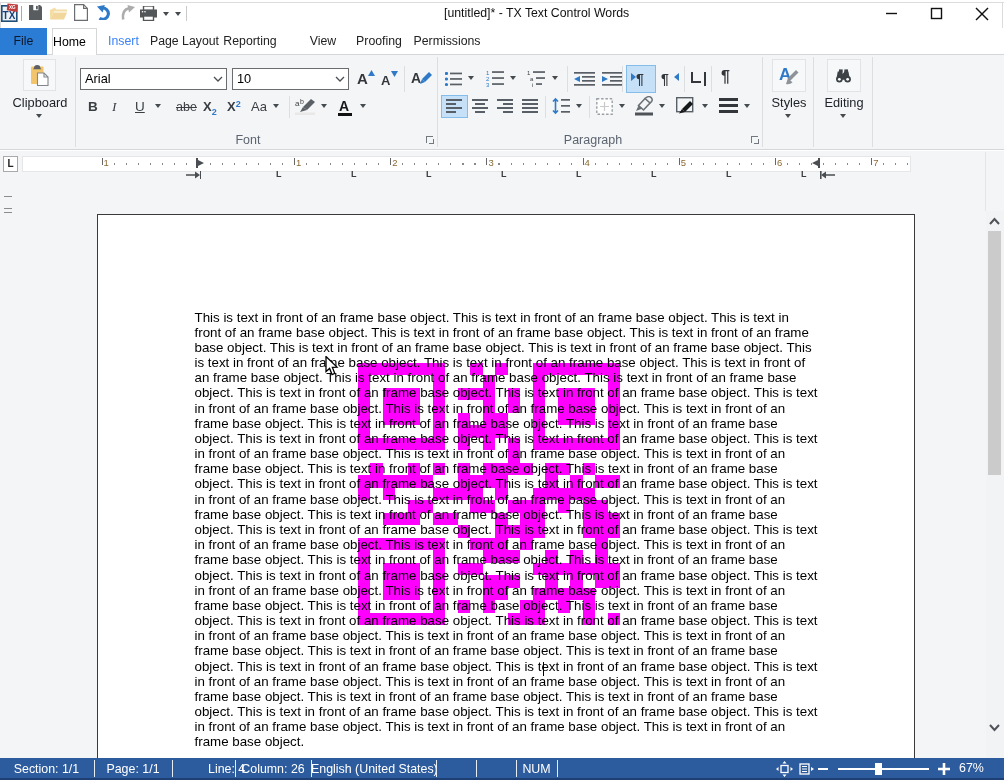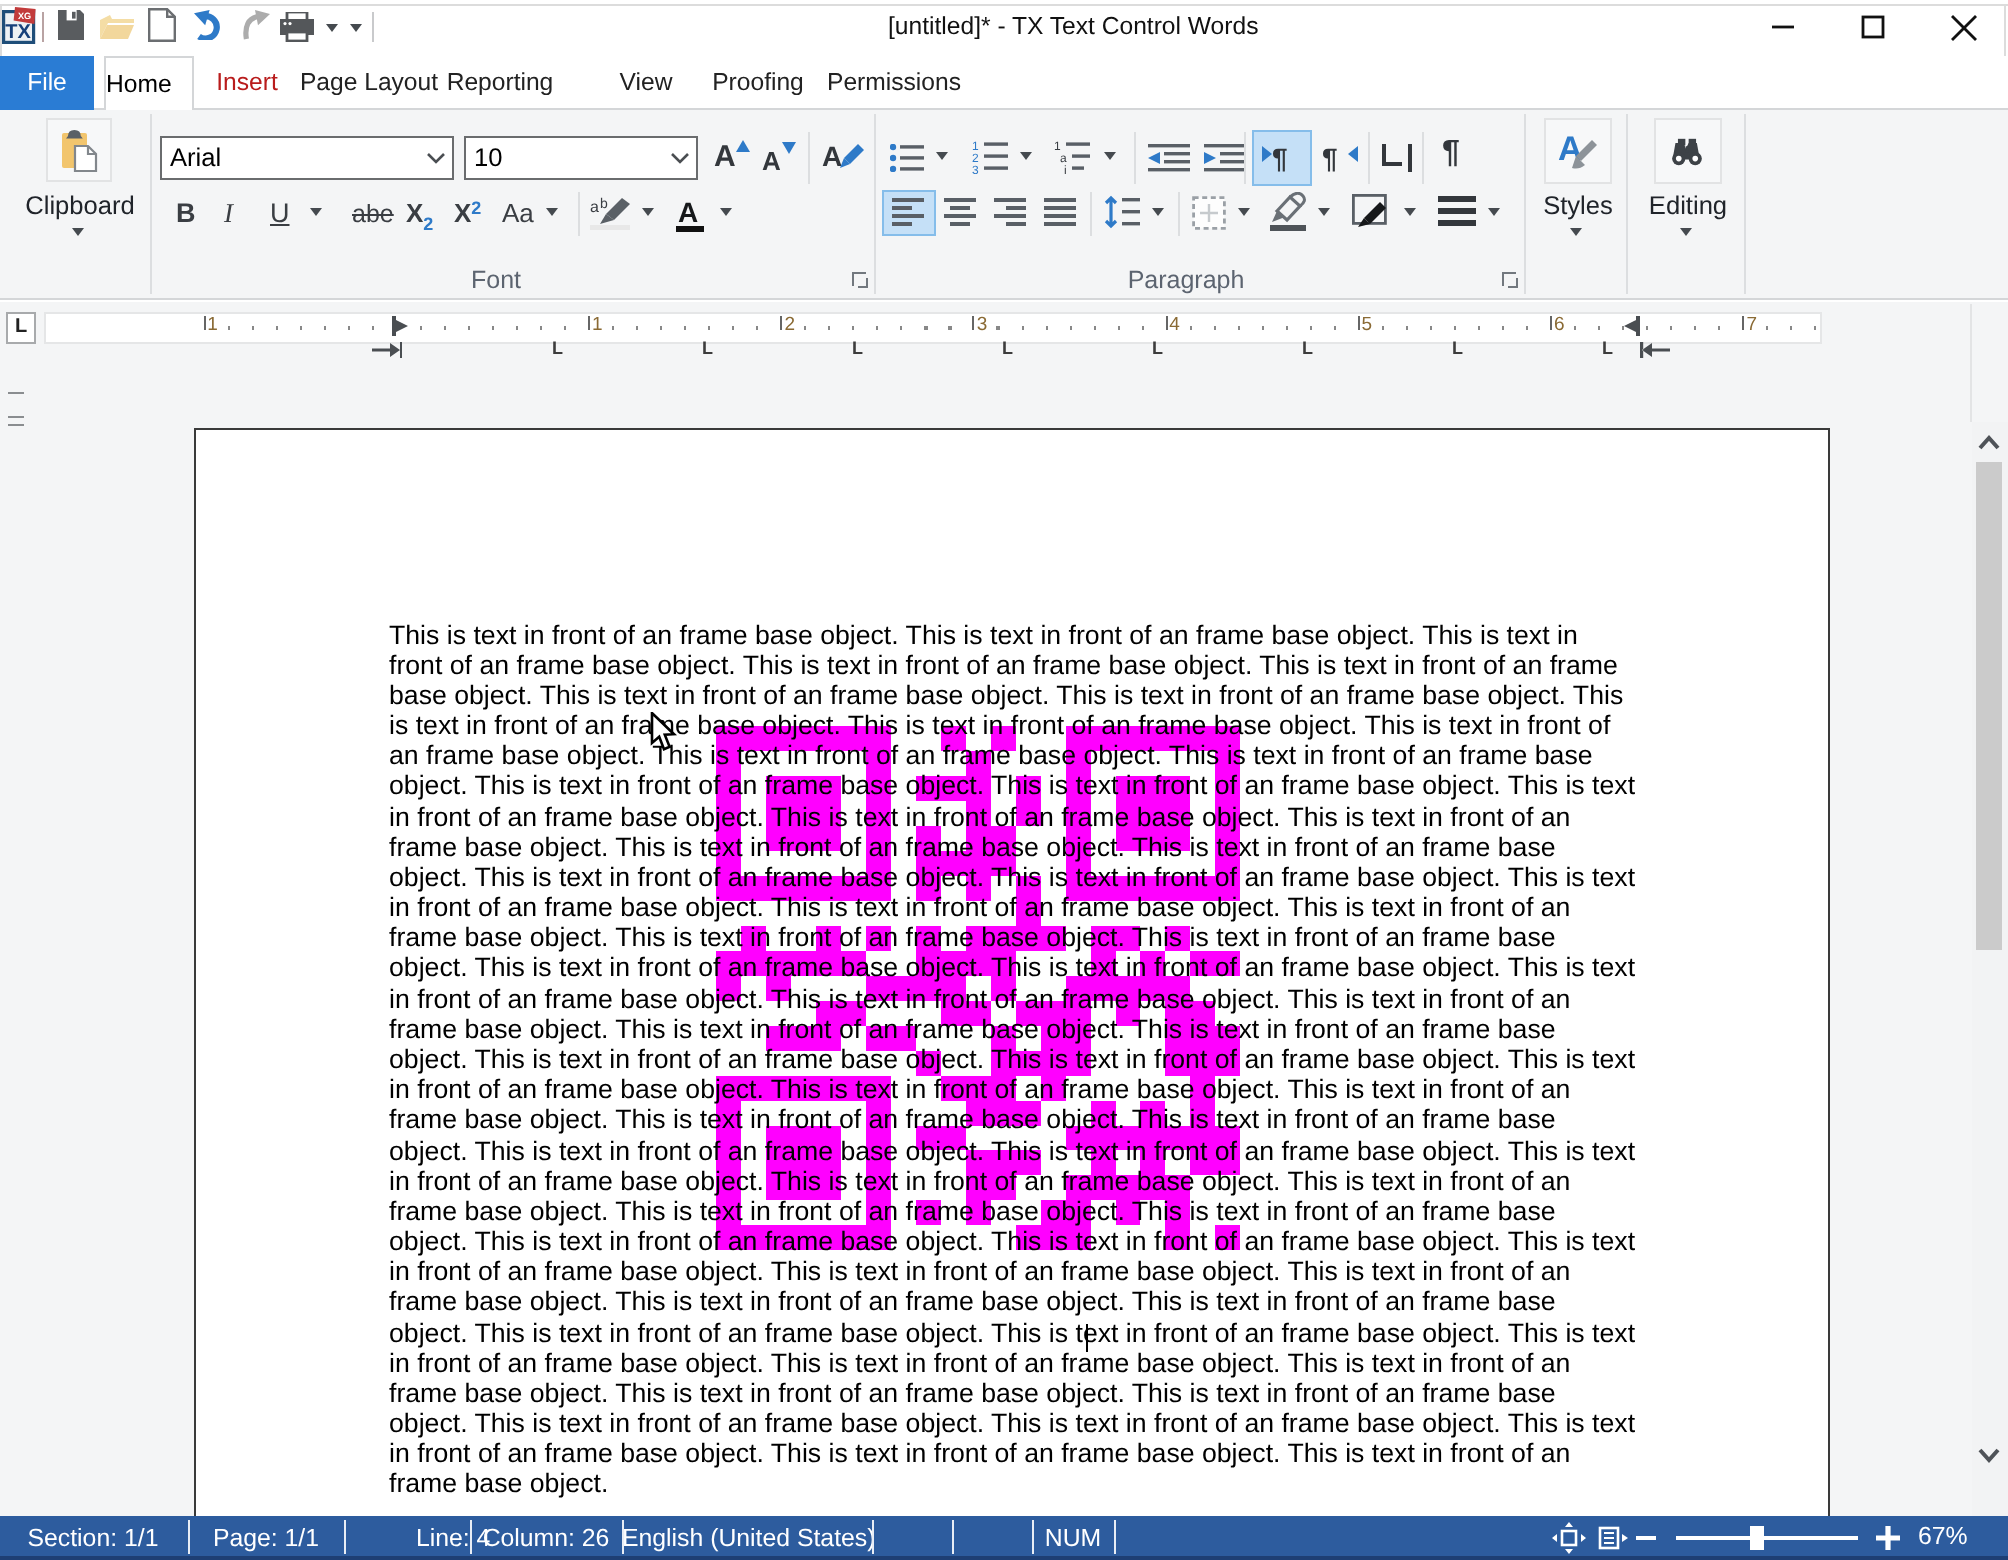--- a/index.html
+++ b/index.html
@@ -74,23 +74,23 @@
   <rect x="51.5" y="4.5" width="10" height="10" fill="none" stroke="#111" stroke-width="1.4"></rect>
   <line x1="96" y1="4" x2="108" y2="16" stroke="#111" stroke-width="1.4"></line>
   <line x1="108" y1="4" x2="96" y2="16" stroke="#111" stroke-width="1.4"></line>
 </svg>
 
 <div class="abs" style="left:0;top:2px;width:1004px;height:1px;background:#dcdcdc;"></div>
 <div class="abs" style="left:1002px;top:2px;width:1px;height:26px;background:#dcdcdc;"></div>
 <div class="abs" style="left:0;top:2px;width:1px;height:26px;background:#dcdcdc;"></div>
 
 <div class="abs" style="left:0;top:28px;width:1004px;height:27px;background:#fff;border-bottom:1px solid #d4d6d8;"></div>
-<div class="abs" style="left:0;top:28px;width:47px;height:27px;background:#2a7cd4;color:#ffffff;font-size:12.3px;text-align:center;line-height:26px;">File</div>
+<div class="abs" style="left:0;top:28px;width:47px;height:27px;background:#2a7cd4;color:#0f172a;font-size:12.3px;text-align:center;line-height:26px;">File</div>
 <div class="abs" style="left:52px;top:28px;width:45px;height:28px;background:#fff;border:1px solid #d4d6d8;border-bottom:none;color:#000;font-size:12.3px;line-height:26px;">Home</div>
-<div class="abs" style="left:101px;top:28px;width:45px;font-size:12.3px;color:#b91c1c;text-align:center;line-height:27px;">Insert</div>
+<div class="abs" style="left:101px;top:28px;width:45px;font-size:12.3px;color:#3b82f6;text-align:center;line-height:27px;">Insert</div>
 <div class="abs" style="left:147px;top:28px;width:75px;font-size:12.3px;color:#222;text-align:center;line-height:27px;">Page Layout</div>
 <div class="abs" style="left:221px;top:28px;width:58px;font-size:12.3px;color:#222;text-align:center;line-height:27px;">Reporting</div>
 <div class="abs" style="left:303px;top:28px;width:40px;font-size:12.3px;color:#222;text-align:center;line-height:27px;">View</div>
 <div class="abs" style="left:350px;top:28px;width:58px;font-size:12.3px;color:#222;text-align:center;line-height:27px;">Proofing</div>
 <div class="abs" style="left:409px;top:28px;width:76px;font-size:12.3px;color:#222;text-align:center;line-height:27px;">Permissions</div>
 
 <div class="abs" style="left:0;top:55px;width:1004px;height:95px;background:#f4f5f6;border-bottom:1px solid #d4d6d8;"></div>
 <div class="vsep" style="left:75px;top:57px;height:90px;"></div>
 <div class="vsep" style="left:437px;top:57px;height:90px;"></div>
 <div class="vsep" style="left:762px;top:57px;height:90px;"></div>

